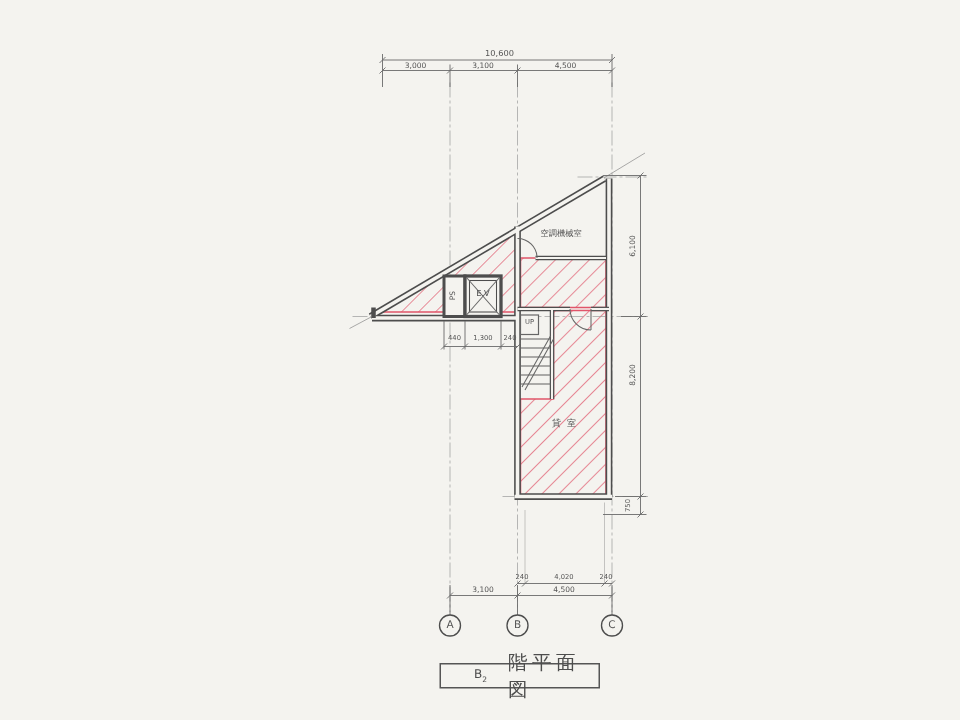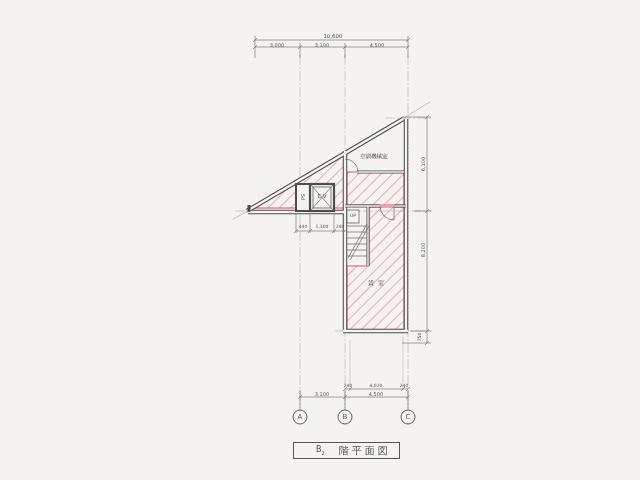--- a/index.html
+++ b/index.html
@@ -12,21 +12,21 @@
   svg{position:absolute;left:0;top:0;}
   .lbl{position:absolute;transform:translate(-50%,-50%);white-space:nowrap;
        color:#555;line-height:1;}
   .rot{transform:translate(-50%,-50%) rotate(-90deg);}
   .f45{font-size:4.5px;} .f5{font-size:5px;} .f55{font-size:5.5px;}
   .f6{font-size:6px;} .f7{font-size:7px;} .sp4{letter-spacing:4px;}
   .titleblock{position:absolute;left:293px;top:442px;width:105px;height:15px;
        border:1px solid #555;display:flex;align-items:center;background:transparent;}
   .titleblock .floor{margin-left:22px;font-size:8px;}
   .titleblock .floor sub{font-size:5px;}
-  .titleblock .tname{margin-left:14px;font-size:10px;letter-spacing:3px;}
+  .titleblock .tname{margin-left:14px;font-size:13px;letter-spacing:3px;}
 </style>
 </head>
 <body>
 
 <div class="sheet">
 
 <svg width="640" height="480" viewBox="0 0 640 480">
   <defs>
     <pattern id="hatch" width="8" height="8" patternUnits="userSpaceOnUse" patternTransform="rotate(-45)">
       <line x1="0" y1="0" x2="8" y2="0" style="stroke:var(--hatch);stroke-width:0.9"></line>

